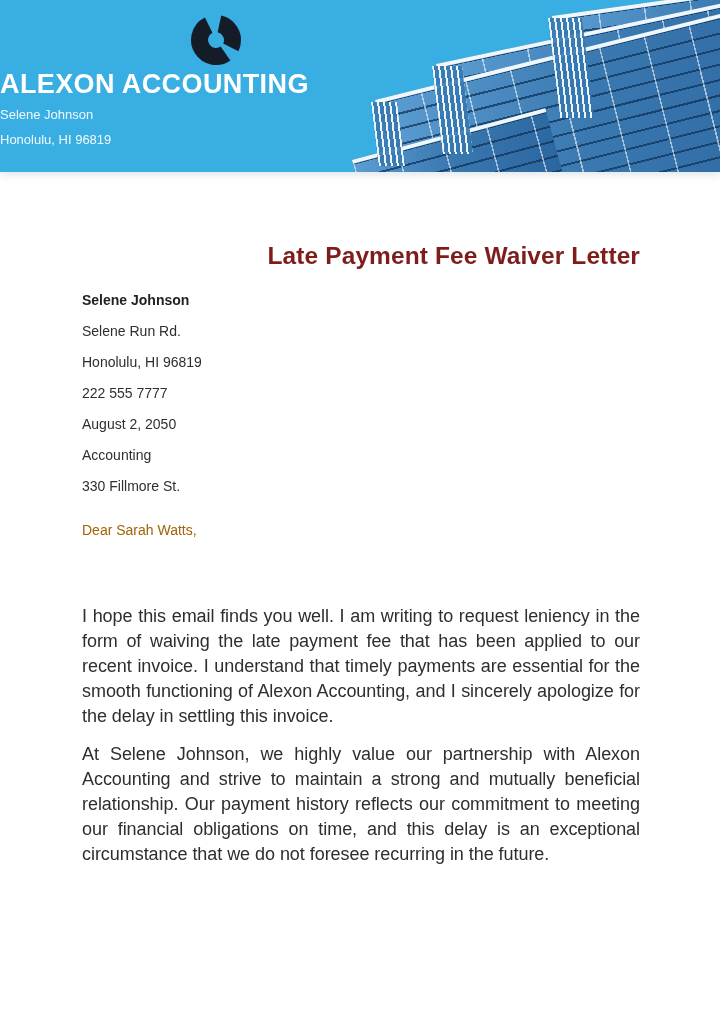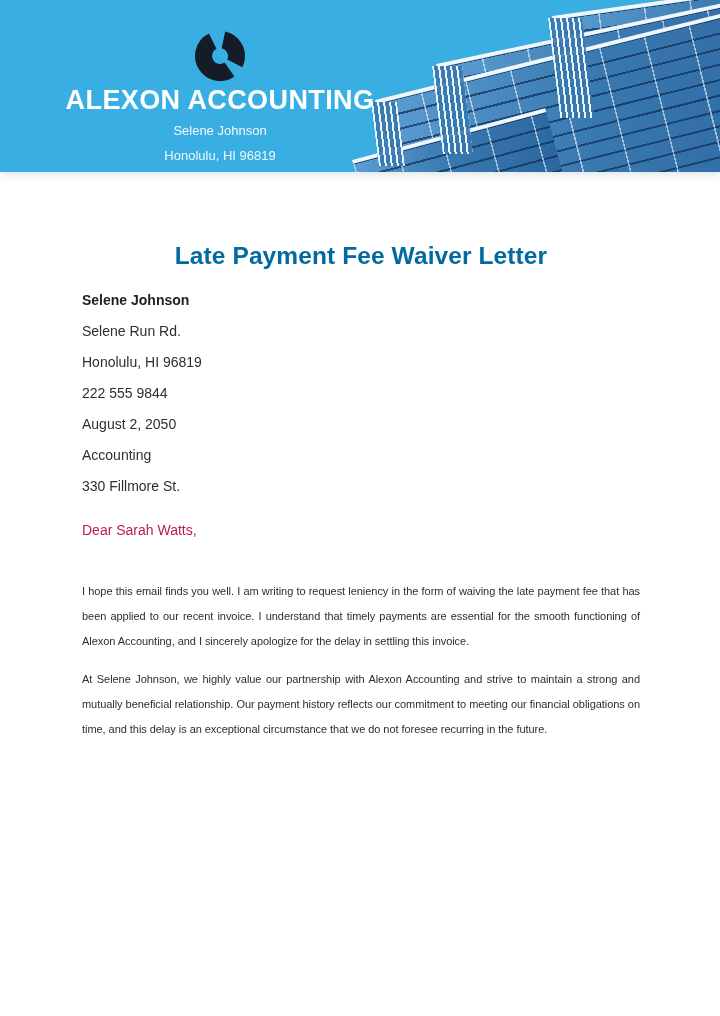--- a/index.html
+++ b/index.html
@@ -14,26 +14,24 @@
   
   .header {
     position: relative;
     width: 720px; height: 172px;
     background: #38AEE3;
     overflow: hidden;
     box-shadow: 0 3px 8px rgba(90,115,135,0.18);
   }
   .header-content {
     position: absolute;
-    left: 0; top: 16px;
+    left: 0; top: 0;
     width: 432px;
-    text-align: center;
     z-index: 20;
     color: #ffffff;
-    padding-left: 8px;
   }
   .logo-wrap { margin: 13px auto 2px; width: 54px; height: 54px; }
   .brand {
     margin: 1px 0 0;
     font-size: 27px;
     font-weight: bold;
     letter-spacing: 0.4px;
     color: #ffffff;
     white-space: nowrap;
   }
@@ -67,42 +65,42 @@
   .fin-mid   { left: 432px; top: 66px;  width: 30px; height: 88px;  }
   .fin-front { left: 371px; top: 102px; width: 26px; height: 64px;  }
 
   
   .letter {
     width: 558px;
     margin: 0 auto 0 82px;
   }
   .letter-title {
     margin: 70px 0 0;
-    text-align: center;
+    text-align: right;
     font-size: 24.5px;
     font-weight: bold;
-    color: #0369a1;
+    color: #7f1d1d;
     letter-spacing: 0.1px;
   }
   .addr-block { margin-top: 23px; }
   .addr-line {
     font-size: 14px;
     color: #2E2E2E;
     line-height: 14px;
     margin-bottom: 17px;
   }
   .addr-line.bold { font-weight: bold; color: #222222; }
   .salutation {
     margin-top: 29px;
     font-size: 14px;
-    color: #be185d;
+    color: #a16207;
   }
   .para {
-    margin: 41px 0 0;
-    font-size: 11px;
+    margin: 66px 0 0;
+    font-size: 18px;
     line-height: 25px;
     color: #2E2E2E;
     text-align: justify;
     letter-spacing: -0.05px;
   }
   .para + .para { margin-top: 13px; }
 </style>
 </head>
 <body>
 
@@ -133,21 +131,21 @@
 </div>
 
 <div class="letter">
 
   <h2 class="letter-title">Late Payment Fee Waiver Letter</h2>
 
   <div class="addr-block">
     <div class="addr-line bold">Selene Johnson</div>
     <div class="addr-line">Selene Run Rd.</div>
     <div class="addr-line">Honolulu, HI 96819</div>
-    <div class="addr-line">222 555 9844</div>
+    <div class="addr-line">222 555 7777</div>
     <div class="addr-line">August 2, 2050</div>
     <div class="addr-line">Accounting</div>
     <div class="addr-line">330 Fillmore St.</div>
   </div>
 
   <div class="salutation">Dear Sarah Watts,</div>
 
   <p class="para">I hope this email finds you well. I am writing to request leniency in the form of waiving the late payment fee that has been applied to our recent invoice. I understand that timely payments are essential for the smooth functioning of Alexon Accounting, and I sincerely apologize for the delay in settling this invoice.</p>
   <p class="para">At Selene Johnson, we highly value our partnership with Alexon Accounting and strive to maintain a strong and mutually beneficial relationship. Our payment history reflects our commitment to meeting our financial obligations on time, and this delay is an exceptional circumstance that we do not foresee recurring in the future.</p>
 

